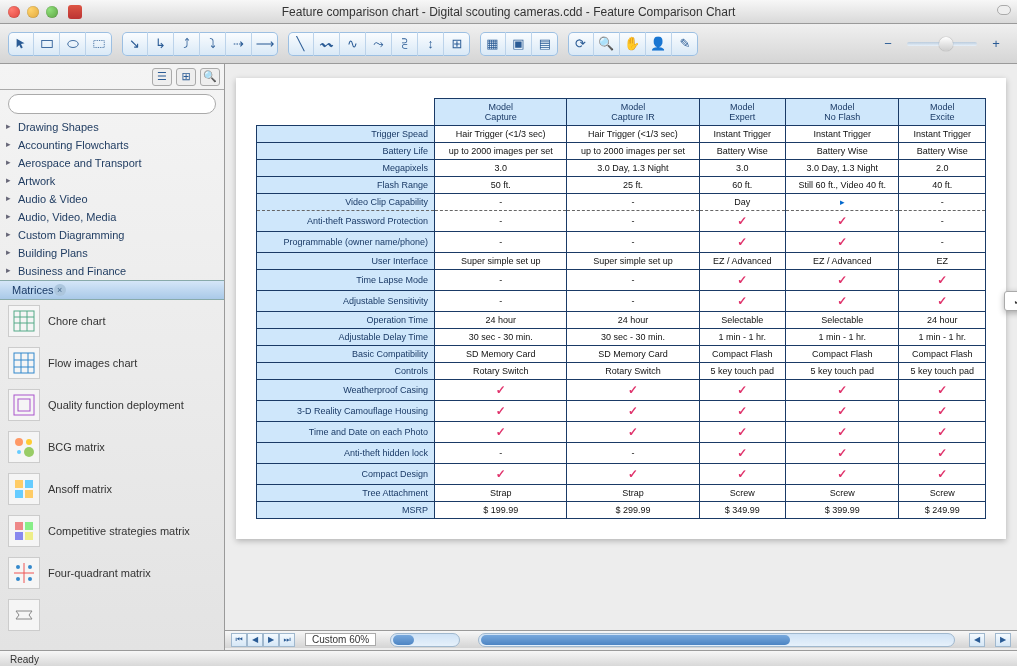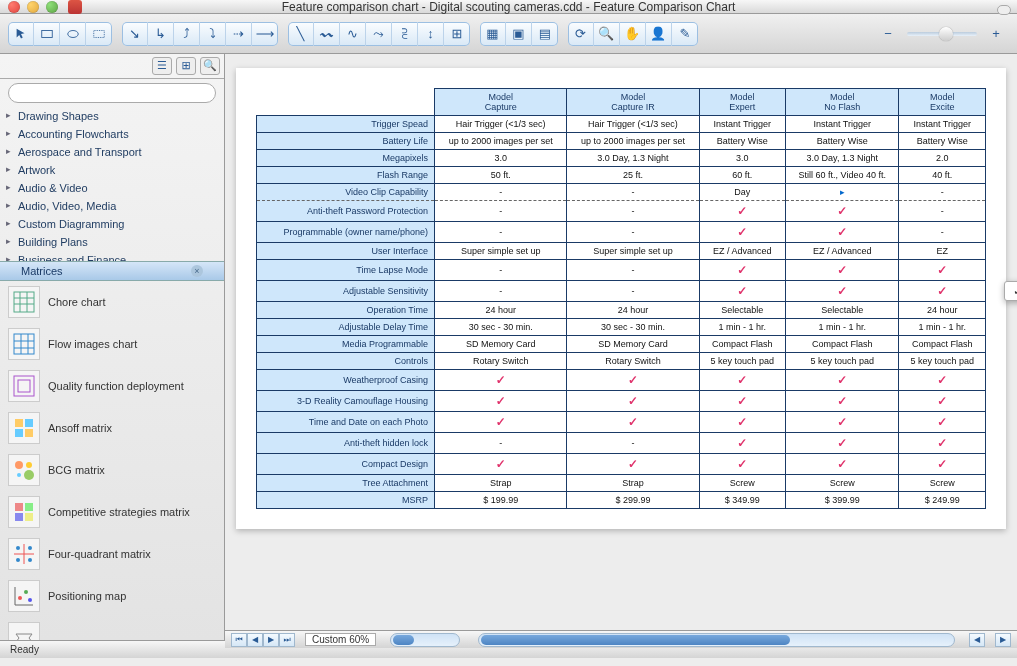--- a/index.html
+++ b/index.html
@@ -1,17 +1,17 @@
 <!DOCTYPE html>
 <html><head>
 <meta charset="utf-8">
 <style>
 html,body{margin:0;padding:0;font-family:"Lucida Grande",Arial,sans-serif;font-size:11px;color:#333;background:#ededed;width:1017px;height:666px;overflow:hidden}
 *{box-sizing:border-box}
-.titlebar{height:14px;background:linear-gradient(#f7f7f7,#d9d9d9);border-bottom:1px solid #9a9a9a;display:flex;align-items:center;position:relative}
+.titlebar{height:24px;background:linear-gradient(#f7f7f7,#d9d9d9);border-bottom:1px solid #9a9a9a;display:flex;align-items:center;position:relative}
 .traffic{display:flex;gap:7px;padding-left:8px}
 .tl{width:12px;height:12px;border-radius:50%;box-shadow:inset 0 0 1px rgba(0,0,0,.4)}
 .tl.r{background:radial-gradient(circle at 30% 30%,#ff7b70,#e0443e)}
 .tl.y{background:radial-gradient(circle at 30% 30%,#ffd36b,#e1a83e)}
 .tl.g{background:radial-gradient(circle at 30% 30%,#8fe07a,#5da343)}
 .appicon{width:14px;height:14px;margin-left:10px;border-radius:3px;background:linear-gradient(#d54,#b33)}
 .title{position:absolute;left:0;right:0;text-align:center;font-size:12px;color:#333;pointer-events:none}
 .pill{width:14px;height:10px;border-radius:5px;background:#eee;border:1px solid #aaa;position:absolute;right:6px;top:5px}
 .toolbar{height:40px;background:linear-gradient(#f0f0f0,#d5d5d5);border-bottom:1px solid #9a9a9a;display:flex;align-items:center;padding:0 8px;gap:10px}
 .tgroup{display:flex;border-radius:5px;overflow:hidden;box-shadow:inset 0 0 0 1px #9cbfe2;background:linear-gradient(#fbfdff,#d8e8f6)}
@@ -25,21 +25,21 @@
 .sidebar{width:225px;background:linear-gradient(#f4f4f4,#e3e3e3);border-right:1px solid #9a9a9a;display:flex;flex-direction:column}
 .side-top{height:26px;border-bottom:1px solid #aaa;display:flex;align-items:center;justify-content:flex-end;padding:0 4px;gap:4px}
 .side-top .mode{width:20px;height:18px;border:1px solid #aaa;border-radius:3px;display:flex;align-items:center;justify-content:center;background:#eee;color:#2a5b95;font-size:11px}
 .search-row{padding:4px 8px}
 .search-row .srch{width:100%;height:20px;border-radius:10px;border:1px solid #aaa;padding:2 10px 2px 22px;font-size:11px;background:#fff;position:relative}
 .srch-wrap{position:relative}
 .srch-wrap .mag{position:absolute;left:8px;top:4px;font-size:11px;color:#777}
 .tree{overflow:hidden}
 .tree-item{padding:3px 8px 3px 18px;font-size:11px;color:#213d62;white-space:nowrap;position:relative}
 .tree-item::before{content:"▸";position:absolute;left:6px;top:3px;color:#667;font-size:9px}
-.section-hdr{background:linear-gradient(#d5e6f8,#a9c9e8);border-top:1px solid #8aa;border-bottom:1px solid #8aa;padding:3px 21px;font-size:11px;color:#1a3a66;display:flex;justify-content:space-between;align-items:center}
+.section-hdr{background:linear-gradient(#d5e6f8,#a9c9e8);border-top:1px solid #8aa;border-bottom:1px solid #8aa;padding:3px 12px;font-size:11px;color:#1a3a66;display:flex;justify-content:flex-start;align-items:center}
 .section-hdr .close{width:12px;height:12px;border-radius:50%;background:#acc6dd;color:#4a6c8e;text-align:center;line-height:12px;font-size:9px}
 .lib{overflow:auto}
 .lib-item{display:flex;align-items:center;gap:8px;padding:5px 8px;font-size:11px;color:#333}
 .lib-item .thumb{width:32px;height:32px;background:#f5f5f5;border:1px solid #ccc;display:flex;align-items:center;justify-content:center}
 .thumb svg{width:24px;height:24px}
 .canvas-area{flex:1;background:#ededed;overflow:auto;position:relative}
 .page{margin:14px auto;background:#fff;box-shadow:0 2px 6px rgba(0,0,0,.25);padding:20px;width:770px}
 table.cmp{border-collapse:collapse;width:100%;font-size:9px;color:#111}
 table.cmp th,table.cmp td{border:1px solid #1a3a66;padding:3px 6px;text-align:center;vertical-align:middle}
 table.cmp th{background:#cfe7fb;font-weight:normal;color:#1a3a66}
@@ -193,38 +193,38 @@
             <svg viewBox="0 0 24 24">
               <rect x="2" y="2" width="20" height="20" fill="none" stroke="#a5c"></rect>
               <rect x="6" y="6" width="12" height="12" fill="none" stroke="#a5c"></rect>
             </svg>
           </div>
           <span>Quality function deployment</span>
         </div>
         <div class="lib-item">
           <div class="thumb">
             <svg viewBox="0 0 24 24">
+              <circle cx="7" cy="7" r="4" fill="#f96"></circle>
+              <circle cx="17" cy="7" r="3" fill="#fc3"></circle>
+              <circle cx="7" cy="17" r="2" fill="#6cf"></circle>
+              <circle cx="17" cy="17" r="5" fill="#9c6"></circle>
+            </svg>
+          </div>
+          <span>BCG matrix</span>
+        </div>
+        <div class="lib-item">
+          <div class="thumb">
+            <svg viewBox="0 0 24 24">
               <rect x="3" y="3" width="8" height="8" fill="#fc6"></rect>
               <rect x="13" y="3" width="8" height="8" fill="#6cf"></rect>
               <rect x="3" y="13" width="8" height="8" fill="#6cf"></rect>
               <rect x="13" y="13" width="8" height="8" fill="#fc6"></rect>
             </svg>
           </div>
           <span>Ansoff matrix</span>
-        </div>
-        <div class="lib-item">
-          <div class="thumb">
-            <svg viewBox="0 0 24 24">
-              <circle cx="7" cy="7" r="4" fill="#f96"></circle>
-              <circle cx="17" cy="7" r="3" fill="#fc3"></circle>
-              <circle cx="7" cy="17" r="2" fill="#6cf"></circle>
-              <circle cx="17" cy="17" r="5" fill="#9c6"></circle>
-            </svg>
-          </div>
-          <span>BCG matrix</span>
         </div>
         <div class="lib-item">
           <div class="thumb">
             <svg viewBox="0 0 24 24">
               <rect x="3" y="3" width="8" height="8" fill="#e88"></rect>
               <rect x="13" y="3" width="8" height="8" fill="#8e8"></rect>
               <rect x="3" y="13" width="8" height="8" fill="#88e"></rect>
               <rect x="13" y="13" width="8" height="8" fill="#ee8"></rect>
             </svg>
           </div>
@@ -239,32 +239,20 @@
               <circle cx="18" cy="6" r="2" fill="#38c"></circle>
               <circle cx="6" cy="18" r="2" fill="#38c"></circle>
               <circle cx="18" cy="18" r="2" fill="#38c"></circle>
             </svg>
           </div>
           <span>Four-quadrant matrix</span>
         </div>
         <div class="lib-item">
           <div class="thumb">
             <svg viewBox="0 0 24 24">
-              <line x1="3" y1="21" x2="3" y2="3" stroke="#666"></line>
-              <line x1="3" y1="21" x2="21" y2="21" stroke="#666"></line>
-              <circle cx="8" cy="14" r="2" fill="#e55"></circle>
-              <circle cx="14" cy="8" r="2" fill="#5a5"></circle>
-              <circle cx="18" cy="16" r="2" fill="#55e"></circle>
-            </svg>
-          </div>
-          <span>Positioning map</span>
-        </div>
-        <div class="lib-item">
-          <div class="thumb">
-            <svg viewBox="0 0 24 24">
               <path d="M4 8h16l-3 4 3 4H4l3-4z" fill="none" stroke="#888"></path>
             </svg>
           </div>
         </div>
       </div>
   </div>
 
   <div class="canvas-area">
     <div class="page">
       <table class="cmp" id="cmp">
@@ -367,21 +355,21 @@
             </tr>
             <tr>
               <td class="feat">Adjustable Delay Time</td>
               <td>30 sec - 30 min.</td>
               <td>30 sec - 30 min.</td>
               <td>1 min - 1 hr.</td>
               <td>1 min - 1 hr.</td>
               <td>1 min - 1 hr.</td>
             </tr>
             <tr>
-              <td class="feat">Media Programmable</td>
+              <td class="feat">Basic Compatibility</td>
               <td>SD Memory Card</td>
               <td>SD Memory Card</td>
               <td>Compact Flash</td>
               <td>Compact Flash</td>
               <td>Compact Flash</td>
             </tr>
             <tr>
               <td class="feat">Controls</td>
               <td>Rotary Switch</td>
               <td>Rotary Switch</td>

